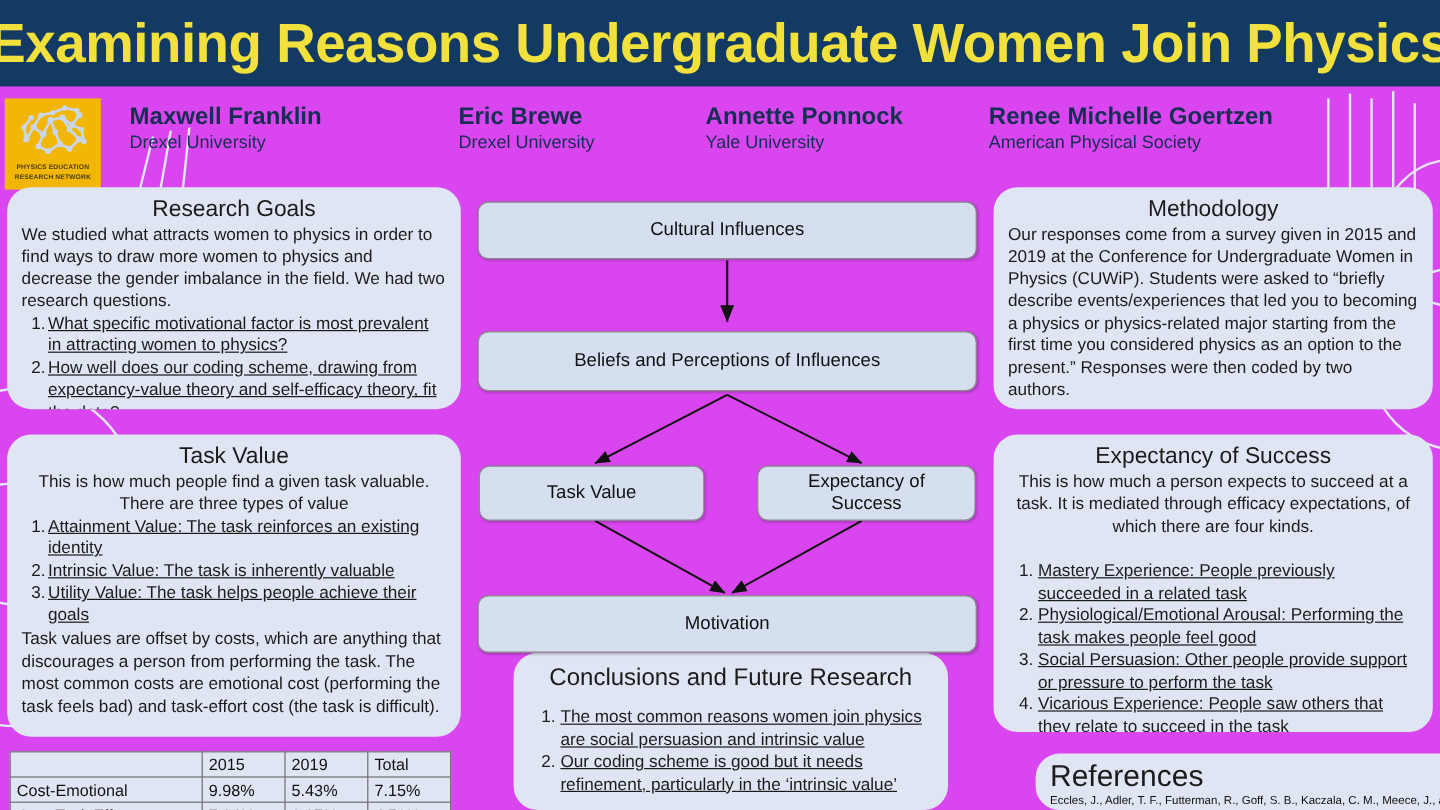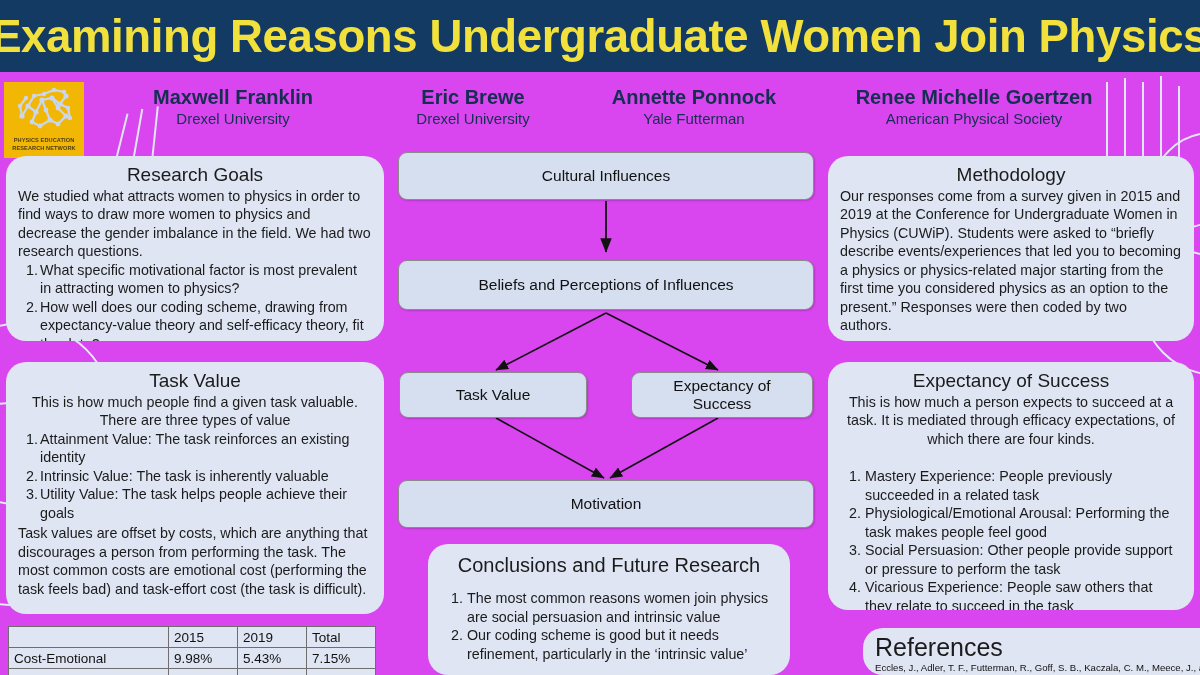--- a/index.html
+++ b/index.html
@@ -56,21 +56,21 @@
     text-align:center; line-height:1.45; letter-spacing:0.1px;
     padding-bottom:6px;
   }
 
   
   #authors {
     position:absolute; left:96px; top:86px; width:1096px; height:62px;
     display:flex; align-items:flex-start; justify-content:flex-start;
   }
   .author {
-    text-align:center; color:#152e52;
+    text-align:left; color:#152e52;
     padding:0 12px;
   }
   .author-name {
     font-size:20px; font-weight:700; line-height:1.12; white-space:nowrap;
   }
   .author-aff {
     font-size:15px; font-weight:400; line-height:1.3; white-space:nowrap;
     margin-top:1px;
   }
 
@@ -97,31 +97,32 @@
   ol.plist {
     margin:0; padding:0;
     list-style:none;
     counter-reset:it;
   }
   ol.plist > li {
     counter-increment: it;
     position:relative;
     padding-left:22px;
     line-height:1.295;
+    text-decoration:underline;
   }
   ol.plist > li::before {
     content: counter(it) ".";
     position:absolute; left:2px; top:0;
     width:18px; text-align:right;
   }
   ol.plist.wide > li { padding-left:25px; }
   ol.plist.wide > li::before { width:20px; left:1px; }
 
   
-  #flow { position:absolute; left:396px; top:148px; width:420px; height:380px; }
+  #flow { position:absolute; left:396px; top:164px; width:420px; height:380px; }
   .flow-box {
     position:absolute;
     background:#d6dff0;
     border:1px solid #8a8a8a;
     border-radius:9px;
     box-shadow:1px 1px 2px rgba(0,0,0,0.18);
     display:flex; align-items:center; justify-content:center;
     text-align:center;
     font-size:15.5px; color:#111; line-height:1.16;
     box-sizing:border-box;
@@ -224,21 +225,21 @@
     <div class="author" style="width:250px;">
       <div class="author-name">Maxwell Franklin</div>
       <div class="author-aff">Drexel University</div>
     </div>
     <div class="author" style="width:182px;">
       <div class="author-name">Eric Brewe</div>
       <div class="author-aff">Drexel University</div>
     </div>
     <div class="author" style="width:212px;">
       <div class="author-name">Annette Ponnock</div>
-      <div class="author-aff">Yale Futterman</div>
+      <div class="author-aff">Yale University</div>
     </div>
     <div class="author" style="width:300px;">
       <div class="author-name">Renee Michelle Goertzen</div>
       <div class="author-aff">American Physical Society</div>
     </div>
   </div>
 
   <div class="panel" id="panel-research-goals" style="left:6px; top:156px; width:378px; height:185px; padding:8px 12px 10px 12px;">
     <div class="panel-title">Research Goals</div>
     <div class="panel-body">

